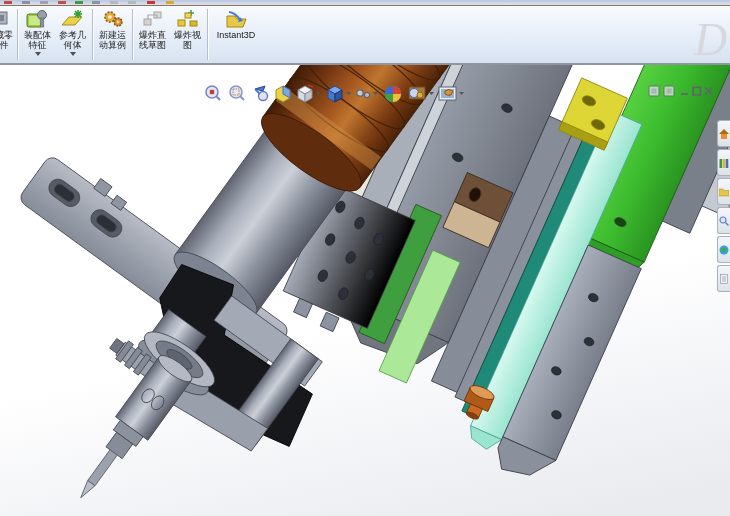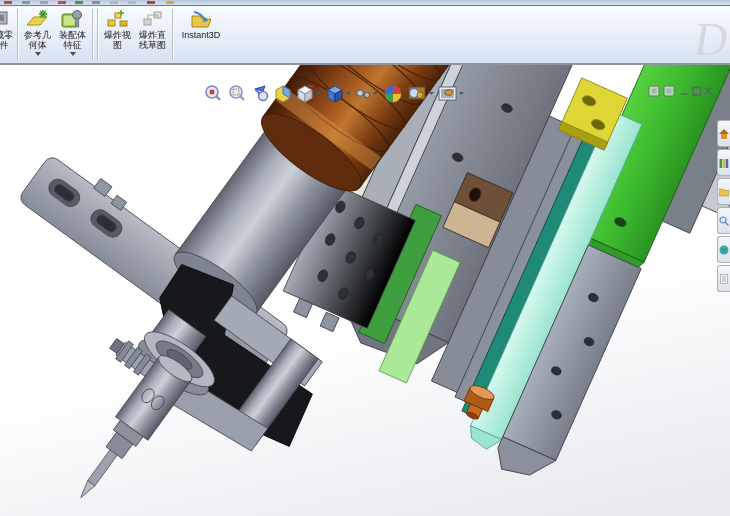--- a/index.html
+++ b/index.html
@@ -78,67 +78,76 @@
           <rect x="6" y="3" width="14" height="12" fill="#aeb4c0" stroke="#6a7080"></rect>
           <rect x="9" y="6" width="8" height="6" fill="#7b8290"></rect>
         </svg>
         <div class="tb-label">隐藏零部件</div>
       </div>
     </div>
     <div class="sep"></div>
 
     <div class="tb-btn">
       <svg class="tb-ico" viewBox="0 0 26 20">
+        <rect x="2" y="5" width="15" height="13" rx="2" fill="#9ccf3a" stroke="#5a7a1a"></rect>
+        <rect x="4" y="7" width="11" height="9" fill="#c8e88a"></rect>
+        <circle cx="17" cy="6" r="4.5" fill="#9aa0ab" stroke="#5c626e"></circle>
+        <rect x="15.2" y="9" width="3.6" height="9" fill="#8a909c" stroke="#5c626e" stroke-width="0.6"></rect>
+      </svg>
+      <div class="tb-label">装配体特征</div>
+      <div class="dd"></div>
+    </div>
+
+    <div class="tb-btn">
+      <svg class="tb-ico" viewBox="0 0 26 20">
         <polygon points="2,16 9,8 22,8 15,16" fill="#e8d24a" stroke="#a89018"></polygon>
         <g stroke="#2f9e26" stroke-width="1.6">
           <line x1="18" y1="1" x2="18" y2="9"></line>
             <line x1="14" y1="5" x2="22" y2="5"></line>
           <line x1="15" y1="2" x2="21" y2="8"></line>
             <line x1="21" y1="2" x2="15" y2="8"></line>
         </g>
       </svg>
       <div class="tb-label">参考几何体</div>
       <div class="dd"></div>
     </div>
+    <div class="sep"></div>
 
     <div class="tb-btn">
       <svg class="tb-ico" viewBox="0 0 26 20">
-        <rect x="2" y="5" width="15" height="13" rx="2" fill="#9ccf3a" stroke="#5a7a1a"></rect>
-        <rect x="4" y="7" width="11" height="9" fill="#c8e88a"></rect>
-        <circle cx="17" cy="6" r="4.5" fill="#9aa0ab" stroke="#5c626e"></circle>
-        <rect x="15.2" y="9" width="3.6" height="9" fill="#8a909c" stroke="#5c626e" stroke-width="0.6"></rect>
-      </svg>
-      <div class="tb-label">装配体特征</div>
-      <div class="dd"></div>
-    </div>
+        <circle cx="10" cy="8" r="5" fill="#e8a83a" stroke="#8a5a10" stroke-width="1.6" stroke-dasharray="2 1.4"></circle>
+        <circle cx="10" cy="8" r="1.8" fill="#fff3d0"></circle>
+        <circle cx="18" cy="13" r="4" fill="#d88a28" stroke="#7a4a0a" stroke-width="1.4" stroke-dasharray="1.8 1.2"></circle>
+        <circle cx="18" cy="13" r="1.4" fill="#ffe8b8"></circle>
+      </svg>
+      <div class="tb-label">新建运动算例</div>
+    </div>
+
     <div class="sep"></div>
 
-
-    <div class="sep"></div>
+    <div class="tb-btn">
+      <svg class="tb-ico gray-ico" viewBox="0 0 26 20">
+        <rect x="4" y="10" width="7" height="6" fill="#cfc9a8" stroke="#8f8a70"></rect>
+        <rect x="14" y="3" width="7" height="6" fill="#d8d3b6" stroke="#8f8a70"></rect>
+        <polyline points="8,10 8,6 17,6 17,9" fill="none" stroke="#8a909a" stroke-width="1.2"></polyline>
+      </svg>
+      <div class="tb-label">爆炸直线草图</div>
+    </div>
 
     <div class="tb-btn">
       <svg class="tb-ico" viewBox="0 0 26 20">
         <g stroke="#2f9e26" stroke-width="1.4">
           <line x1="16" y1="1" x2="16" y2="7"></line>
             <line x1="13" y1="4" x2="19" y2="4"></line>
         </g>
         <rect x="3" y="11" width="7" height="6" fill="#e8c83a" stroke="#a8880a"></rect>
         <rect x="10" y="4" width="6" height="5" fill="#f0d860" stroke="#a8880a"></rect>
         <rect x="15" y="12" width="7" height="5" fill="#d8b830" stroke="#a8880a"></rect>
       </svg>
       <div class="tb-label">爆炸视图</div>
-    </div>
-
-    <div class="tb-btn">
-      <svg class="tb-ico gray-ico" viewBox="0 0 26 20">
-        <rect x="4" y="10" width="7" height="6" fill="#cfc9a8" stroke="#8f8a70"></rect>
-        <rect x="14" y="3" width="7" height="6" fill="#d8d3b6" stroke="#8f8a70"></rect>
-        <polyline points="8,10 8,6 17,6 17,9" fill="none" stroke="#8a909a" stroke-width="1.2"></polyline>
-      </svg>
-      <div class="tb-label">爆炸直线草图</div>
     </div>
     <div class="sep"></div>
 
     <div class="tb-btn instant">
       <svg class="tb-ico" viewBox="0 0 26 20">
         <polygon points="4,7 12,7 14,10 23,10 20,18 4,18" fill="#e8c84a" stroke="#a8860a"></polygon>
         <path d="M6,3 Q13,4 17,11" fill="none" stroke="#3a7ad8" stroke-width="2"></path>
         <polygon points="15,13 20,12 17,8" fill="#3a7ad8"></polygon>
       </svg>
       <div class="tb-label en">Instant3D</div>

